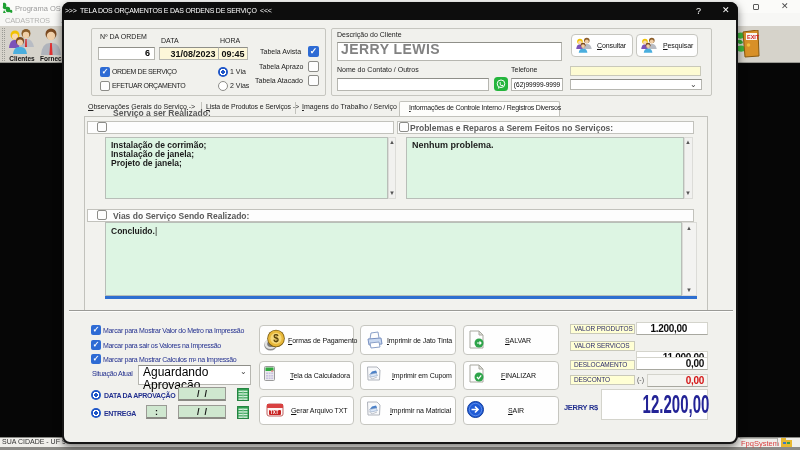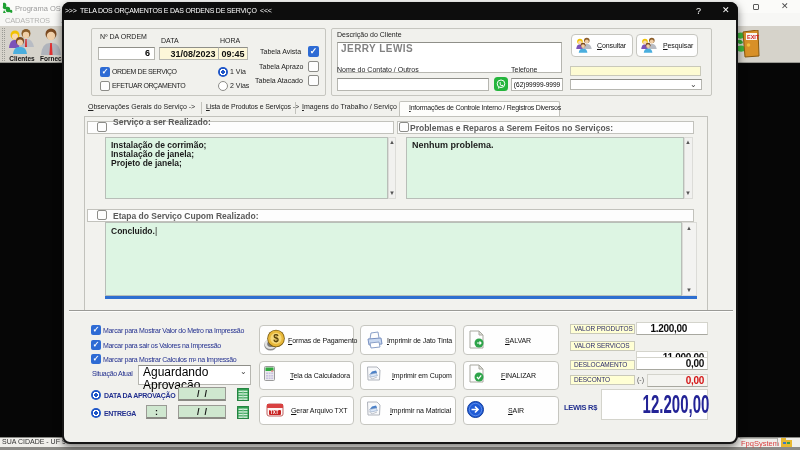--- a/index.html
+++ b/index.html
@@ -124,21 +124,21 @@
  <div class="lbl" style="left:48px;top:64px;letter-spacing:-0.4px;">ORDEM DE SERVIÇO</div>
  <div class="cbu" style="left:36px;top:77px;width:10px;height:10px;"></div>
  <div class="lbl" style="left:48px;top:78px;letter-spacing:-0.4px;">EFETUAR ORÇAMENTO</div>
  <div class="rads" style="left:154px;top:63px;width:10px;height:10px;"></div>
  <div class="lbl" style="left:166px;top:64px;">1 Via</div>
  <div class="radu" style="left:154px;top:77px;width:10px;height:10px;"></div>
  <div class="lbl" style="left:166px;top:78px;">2 Vias</div>
 
  <div class="abs gb" style="left:267px;top:24px;width:381px;height:68px;"></div>
  <div class="lbl" style="left:273px;top:27px;">Descrição do Cliente</div>
- <div class="inp" style="left:273px;top:38px;width:225px;height:31px;font-weight:bold;font-size:10px;color:#828282;letter-spacing:0.45px;padding-left:3px;line-height:12px;">JERRY LEWIS</div>
+ <div class="inp" style="left:273px;top:38px;width:225px;height:19px;font-weight:bold;font-size:14px;color:#828282;letter-spacing:0.45px;padding-left:3px;line-height:12px;">JERRY LEWIS</div>
  <div class="lbl" style="left:273px;top:62px;">Nome do Contato / Outros</div>
  <div class="inp" style="left:273px;top:74px;width:152px;height:13px;"></div>
  <svg class="abs" style="left:430px;top:73px" width="14" height="14" viewBox="0 0 24 24">
         <rect x="0" y="0" width="24" height="24" rx="6" fill="#24b53c"></rect>
         <circle cx="12" cy="11.6" r="6.5" fill="none" stroke="#fff" stroke-width="1.7"></circle>
         <path d="M7.8 16.5 L6.5 20 L10 18.8 Z" fill="#fff"></path>
         <path d="M9.6 9 Q10.6 8.2 11.2 9.2 L11.8 10.4 Q11.4 11.2 10.9 11.6 Q11.8 13.4 13.4 14.1 Q14 13.6 14.5 13.2 L15.8 13.9 Q16.4 14.9 15.3 15.5 Q13.2 16.3 11.2 14.6 Q9.2 12.8 9.6 9 Z" fill="#fff"></path>
       </svg>
  <div class="lbl" style="left:447px;top:62px;">Telefone</div>
  <div class="inp" style="left:447px;top:74px;width:52px;height:13px;font-size:6.5px;text-align:center;line-height:12px;">(62)99999-9999</div>
@@ -177,39 +177,39 @@
  <div class="lbl" style="left:142px;top:99px;color:#222;letter-spacing:-0.15px;"><u>L</u>ista de Produtos e Serviços -&gt;</div>
  <div class="abs" style="left:231px;top:98px;width:1px;height:12px;background:#c2c2bc;"></div>
  <div class="lbl" style="left:238px;top:99px;color:#222;"><u>I</u>magens do Trabalho / Serviço -&gt;</div>
  <div class="abs" style="left:335px;top:97px;width:161px;height:15px;background:#fdfdfb;border:1px solid #c2c2bc;border-bottom:none;border-radius:2px 2px 0 0;"></div>
  <div class="lbl" style="left:345px;top:100px;color:#222;letter-spacing:-0.25px;"><u>I</u>nformações de Controle Interno / Registros Diversos</div>
 
  <div class="abs" style="left:20px;top:112px;width:624px;height:195px;border:1px solid #c2c2bc;background:#f2f2ee;"></div>
 
  <div class="hdr" style="left:23px;top:117px;width:307px;height:13px;"></div>
  <div class="cbu" style="left:33px;top:118px;width:10px;height:10px;"></div>
- <div class="hlab" style="left:49px;top:113px;">Serviço a ser Realizado:</div>
+ <div class="hlab" style="left:49px;top:104px;">Serviço a ser Realizado:</div>
  <div class="grnh" style="left:41px;top:133px;width:283px;height:62px;border:1px solid #b8beb8;"></div>
  <div class="abs" style="left:324px;top:133px;width:8px;height:62px;background:#f1f1ef;border:1px solid #dcdcd8;"></div>
  <div class="arr" style="left:325px;top:135px;">▲</div>
  <div class="arr" style="left:325px;top:186px;">▼</div>
  <div class="abs" style="left:47px;top:137px;font-size:8.5px;font-weight:bold;color:#1c1c1c;line-height:9px;">Instalação de corrimão;<br>Instalação de janela;<br>Projeto de janela;</div>
 
  <div class="hdr" style="left:333px;top:117px;width:297px;height:13px;"></div>
  <div class="cbu" style="left:335px;top:118px;width:10px;height:10px;"></div>
  <div class="hlab" style="left:346px;top:119px;">Problemas e Reparos a Serem Feitos no Serviços:</div>
  <div class="grnh" style="left:342px;top:133px;width:278px;height:62px;border:1px solid #b8beb8;"></div>
  <div class="abs" style="left:620px;top:133px;width:9px;height:62px;background:#f1f1ef;border:1px solid #dcdcd8;"></div>
  <div class="arr" style="left:621px;top:135px;">▲</div>
  <div class="arr" style="left:621px;top:186px;">▼</div>
  <div class="abs" style="left:348px;top:136px;font-size:9px;font-weight:bold;color:#1c1c1c;">Nenhum problema.</div>
 
  <div class="hdr" style="left:23px;top:205px;width:607px;height:13px;"></div>
  <div class="cbu" style="left:33px;top:206px;width:10px;height:10px;"></div>
- <div class="hlab" style="left:49px;top:207px;">Etapa do Serviço Cupom Realizado:</div>
+ <div class="hlab" style="left:49px;top:207px;">Vias do Serviço Sendo Realizado:</div>
  <div class="grnh" style="left:41px;top:218px;width:577px;height:74px;border:1px solid #b8beb8;"></div>
  <div class="abs" style="left:618px;top:218px;width:15px;height:74px;background:#f3f3f1;border:1px solid #dcdcd8;"></div>
  <div class="arr" style="left:622px;top:221px;">▲</div>
  <div class="arr" style="left:622px;top:283px;">▼</div>
  <div class="abs" style="left:47px;top:222px;font-size:8.5px;font-weight:bold;color:#1c1c1c;">Concluido.<span style="font-weight:normal">|</span></div>
  <div class="abs" style="left:41px;top:292px;width:592px;height:3px;background:#2e6fd0;"></div>
 
  <div class="abs" style="left:5px;top:306px;width:664px;height:2px;border-top:1px solid #9a9a96;border-bottom:1px solid #fdfdfb;"></div>
 
  <div class="cbx" style="left:27px;top:321px;width:10px;height:10px;font-size:8px;line-height:10px;">✓</div>
@@ -333,17 +333,17 @@
 
  <div class="ylab" style="left:506px;top:320px;width:65px;height:10px;">VALOR PRODUTOS</div>
  <div class="vbox" style="left:572px;top:318px;width:72px;height:13px;line-height:12px;padding-right:20px;">1.200,00</div>
  <div class="ylab" style="left:506px;top:337px;width:65px;height:10px;">VALOR SERVICOS</div>
  <div class="vbox" style="left:572px;top:335px;width:72px;height:13px;line-height:12px;padding-right:3px;margin-top:12px;">11.000,00</div>
  <div class="ylab" style="left:506px;top:356px;width:65px;height:10px;">DESLOCAMENTO</div>
  <div class="vbox" style="left:572px;top:353px;width:72px;height:13px;line-height:12px;padding-right:3px;">0,00</div>
  <div class="ylab" style="left:506px;top:371px;width:65px;height:10px;">DESCONTO</div>
  <div class="abs" style="left:573px;top:372px;font-size:7px;color:#555;">(-)</div>
  <div class="vbox" style="left:583px;top:370px;width:61px;height:13px;line-height:12px;padding-right:3px;color:#d41414;background:#f4f4f0;">0,00</div>
- <div class="lbl navy" style="left:500px;top:399px;font-weight:bold;font-size:7.5px;letter-spacing:-0.3px;">LEWIS R$</div>
+ <div class="lbl navy" style="left:500px;top:399px;font-weight:bold;font-size:7.5px;letter-spacing:-0.3px;">JERRY R$</div>
  <div class="abs" style="left:537px;top:385px;width:107px;height:31px;background:#fff;border:1px solid #d4d4cc;"></div>
  <div class="abs" style="left:537px;top:387px;width:104px;height:28px;font-weight:bold;font-size:25px;color:#232396;text-align:right;transform:scaleX(0.6);transform-origin:right center;line-height:27px;">12.200,00</div>
 </div>
 </div>
 
 </body></html>

